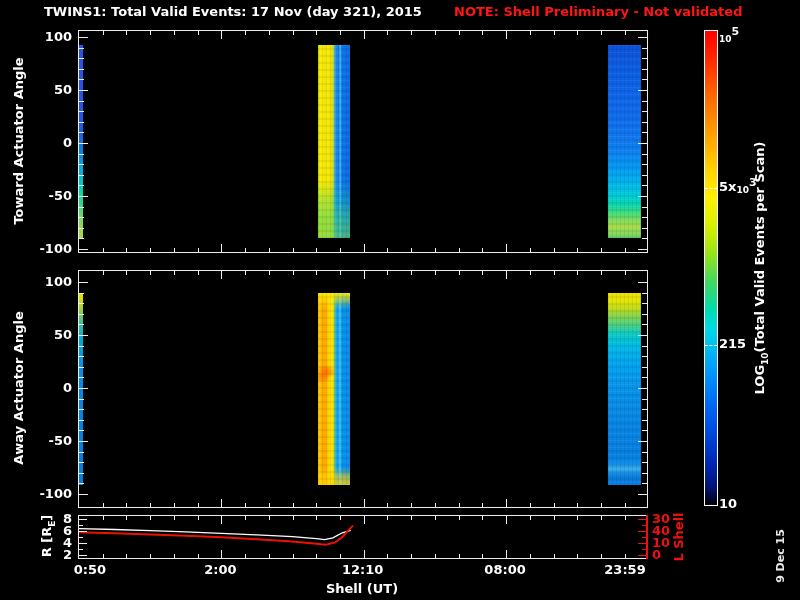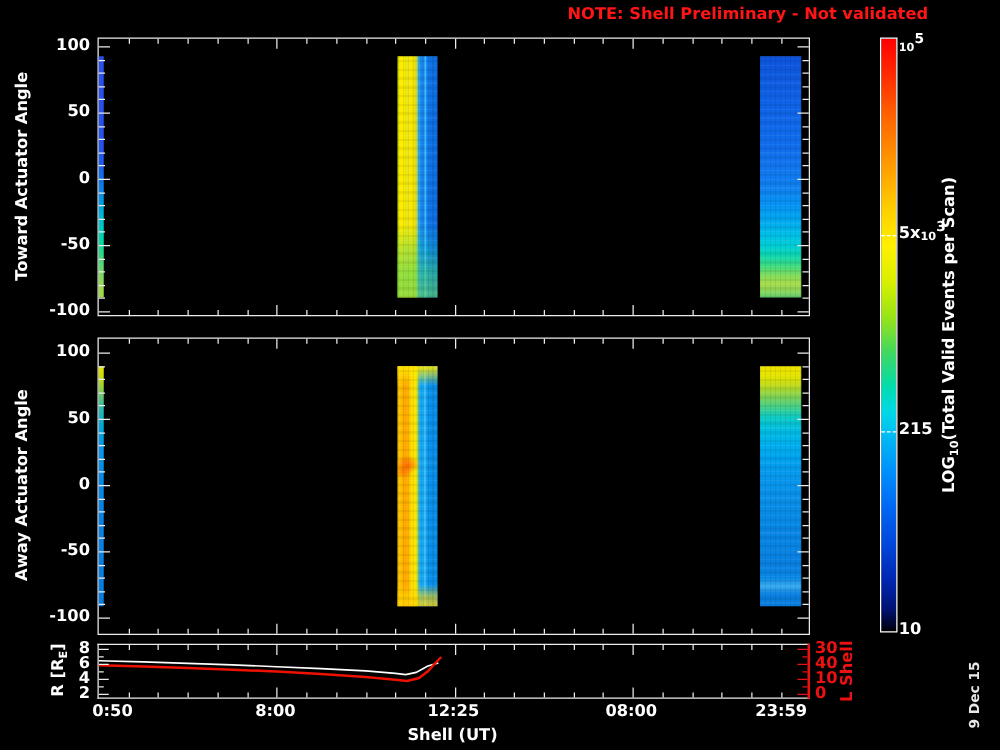--- a/index.html
+++ b/index.html
@@ -59,20 +59,21 @@
   .cbtick{position:absolute;font-size:13px;white-space:nowrap;color:#fff;}
   .cb-base{font-size:9px;position:relative;top:2px;}
   .cb-exp{font-size:11px;position:relative;top:-5px;}
   svg{position:absolute;overflow:visible;}
 </style>
 </head>
 <body>
 
 <div id="fig">
 
+  <div class="title" style="left:44px;top:4px">TWINS1: Total Valid Events: 17 Nov (day 321), 2015</div>
   <div class="title note" style="left:454px;top:4px">NOTE: Shell Preliminary - Not validated</div>
 
   <div class="panel" id="p1" style="left:78px;top:30px;width:570px;height:223px">
     <div class="strip strip1" style="left:0;top:14px;width:4px;height:193px"></div>
     <div class="band banda1" style="left:239px;top:14px;width:32px;height:193px">
       <div class="ov"></div>
       <div class="tex"></div>
     </div>
     <div class="band bandb1" style="left:529px;top:14px;width:33px;height:193px">
       <div class="tex"></div>
@@ -359,21 +360,21 @@
     <div class="rtick" style="left: 638px; top: 543px; width: 8px; height: 1px;"></div>
     <div class="rtick" style="left: 642px; top: 537px; width: 4px; height: 1px;"></div>
     <div class="rtick" style="left: 638px; top: 531px; width: 8px; height: 1px;"></div>
     <div class="rtick" style="left: 642px; top: 525px; width: 4px; height: 1px;"></div>
     <div class="rtick" style="left: 638px; top: 519px; width: 8px; height: 1px;"></div>
     <div class="ticklbl redtxt" style="left: 652px; top: 511px; width: 26px; text-align: left;">30</div>
     <div class="ticklbl redtxt" style="left: 652px; top: 523px; width: 26px; text-align: left;">40</div>
     <div class="ticklbl redtxt" style="left: 652px; top: 535px; width: 26px; text-align: left;">10</div>
     <div class="ticklbl redtxt" style="left: 652px; top: 547px; width: 26px; text-align: left;">0</div>
     <div class="xlbl" style="left: 60px; top: 562px; width: 60px;">0:50</div>
-    <div class="xlbl" style="left: 190.351px; top: 562px; width: 60px;">8:00</div>
-    <div class="xlbl" style="left: 332.702px; top: 562px; width: 60px;">12:25</div>
+    <div class="xlbl" style="left: 190.351px; top: 562px; width: 60px;">2:00</div>
+    <div class="xlbl" style="left: 332.702px; top: 562px; width: 60px;">12:10</div>
     <div class="xlbl" style="left: 475.052px; top: 562px; width: 60px;">08:00</div>
     <div class="xlbl" style="left: 595px; top: 562px; width: 60px;">23:59</div>
     <div class="cbtick" style="left: 719px; top: 28px;"><span></span><span class="cb-base">10</span><span class="cb-exp">5</span></div>
     <div class="cbtick" style="left: 719px; top: 178.894px;"><span>5x</span><span class="cb-base">10</span><span class="cb-exp">3</span></div>
     <div class="cbtick" style="left: 719px; top: 336.262px;"><span>215</span><span class="cb-base"></span><span class="cb-exp"></span></div>
     <div class="cbtick" style="left: 719px; top: 496px;"><span>10</span><span class="cb-base"></span><span class="cb-exp"></span></div>
   </div>
 
 </body></html>

